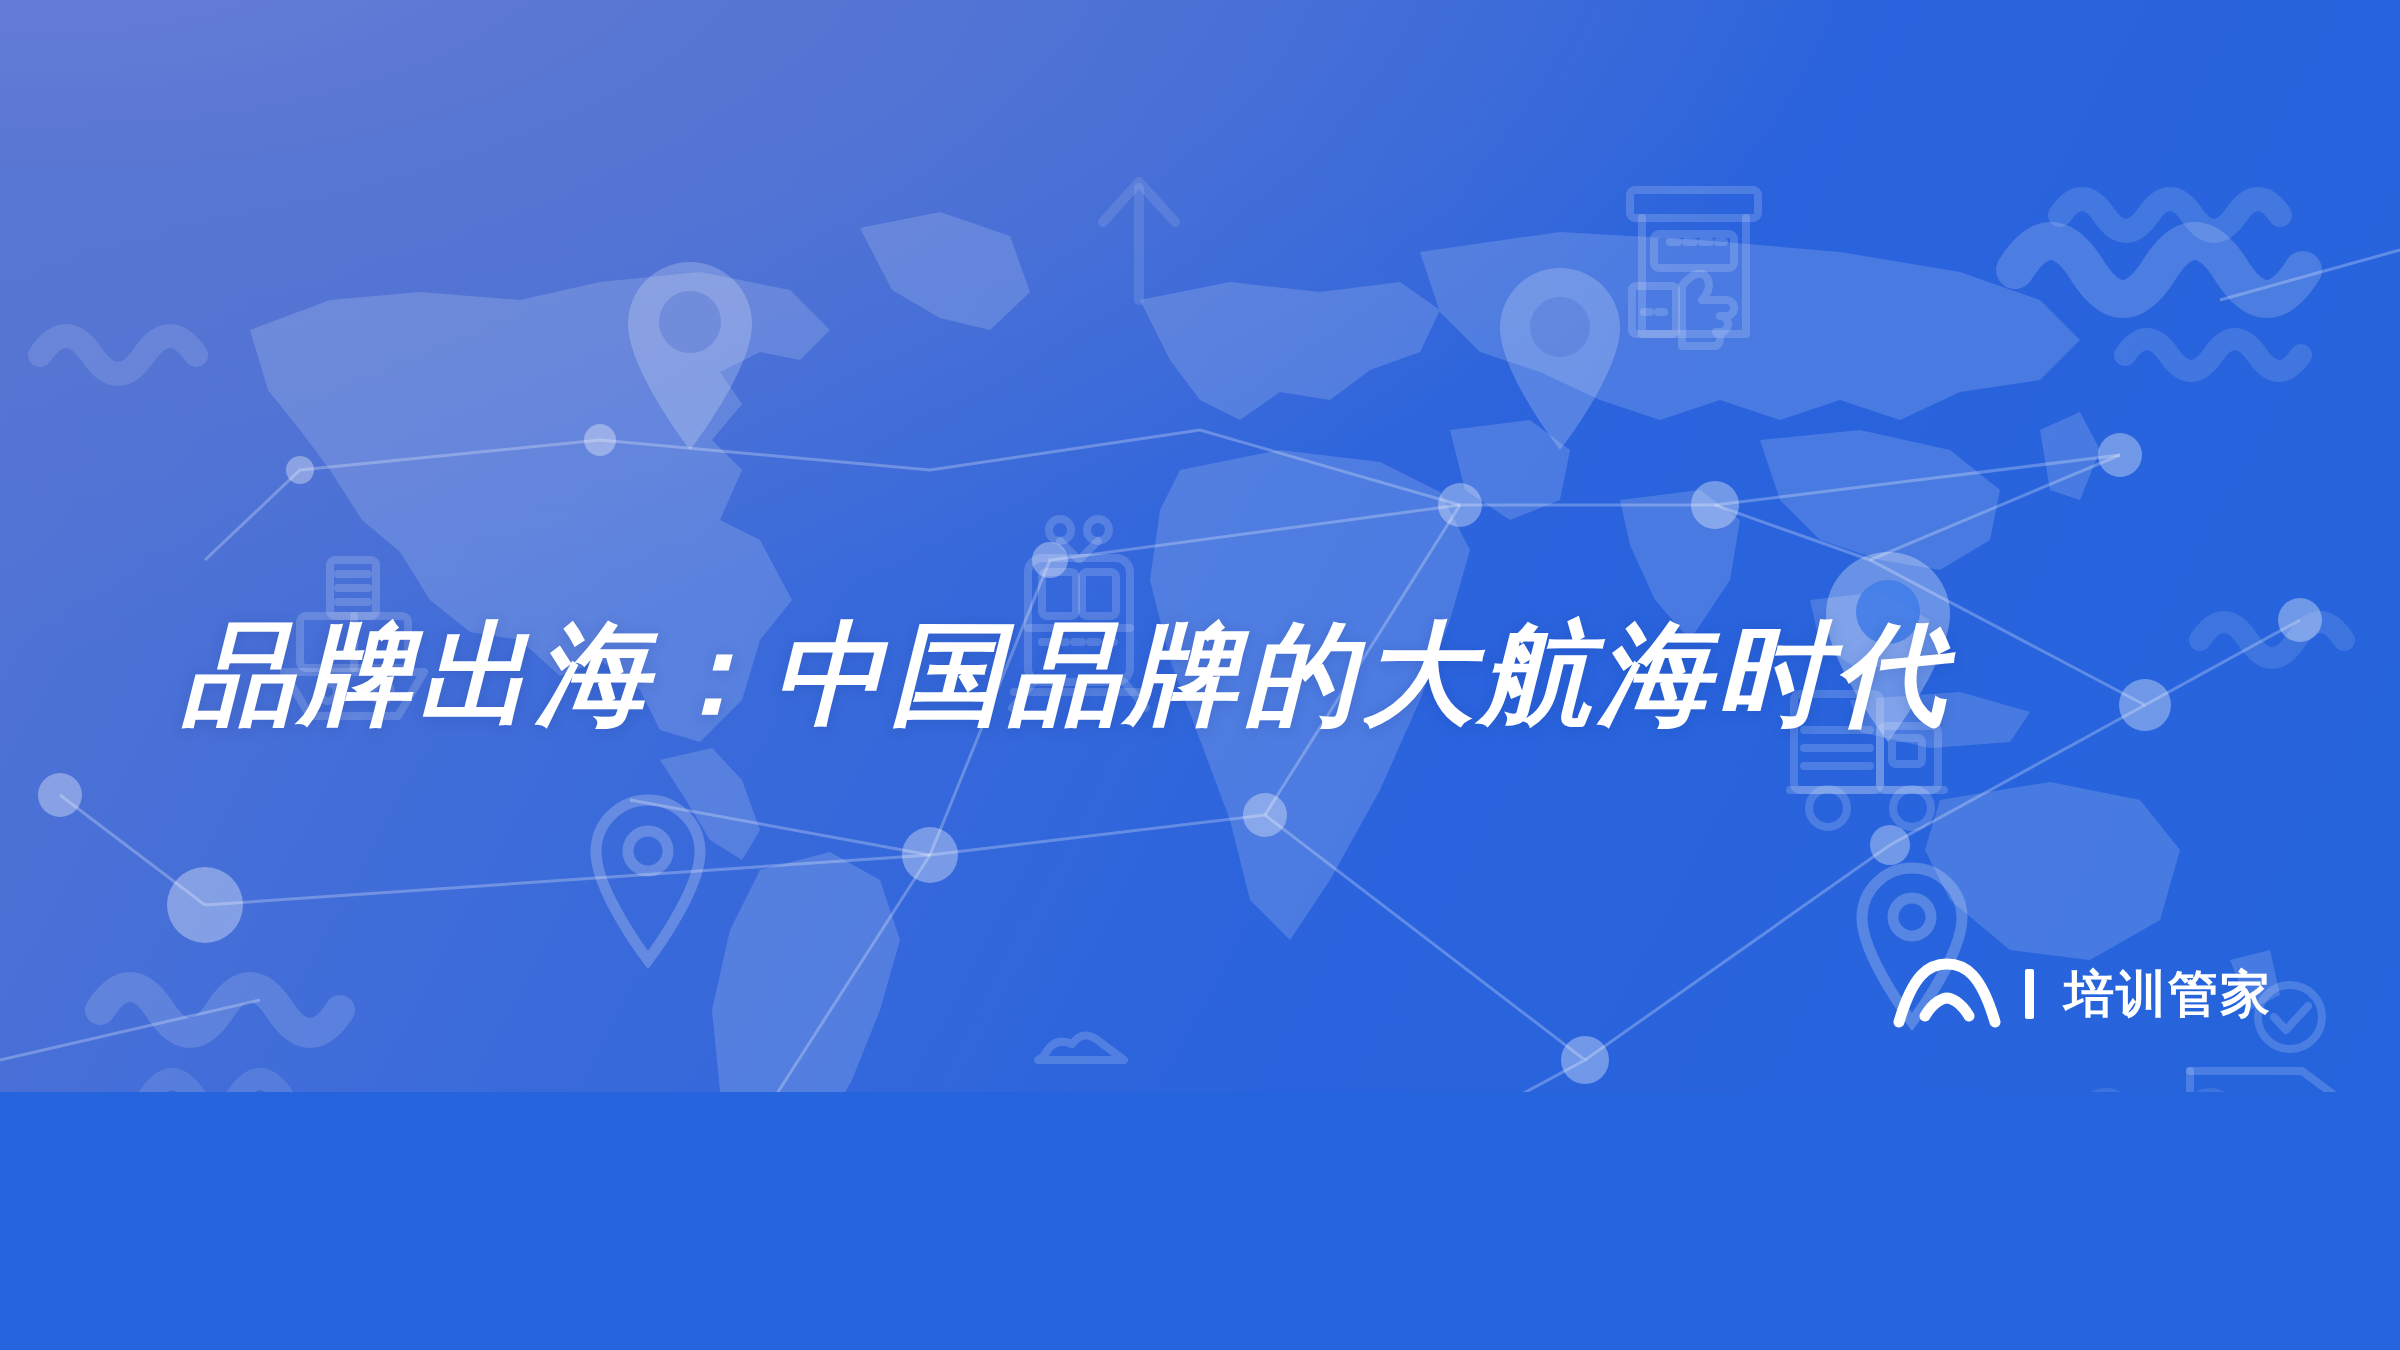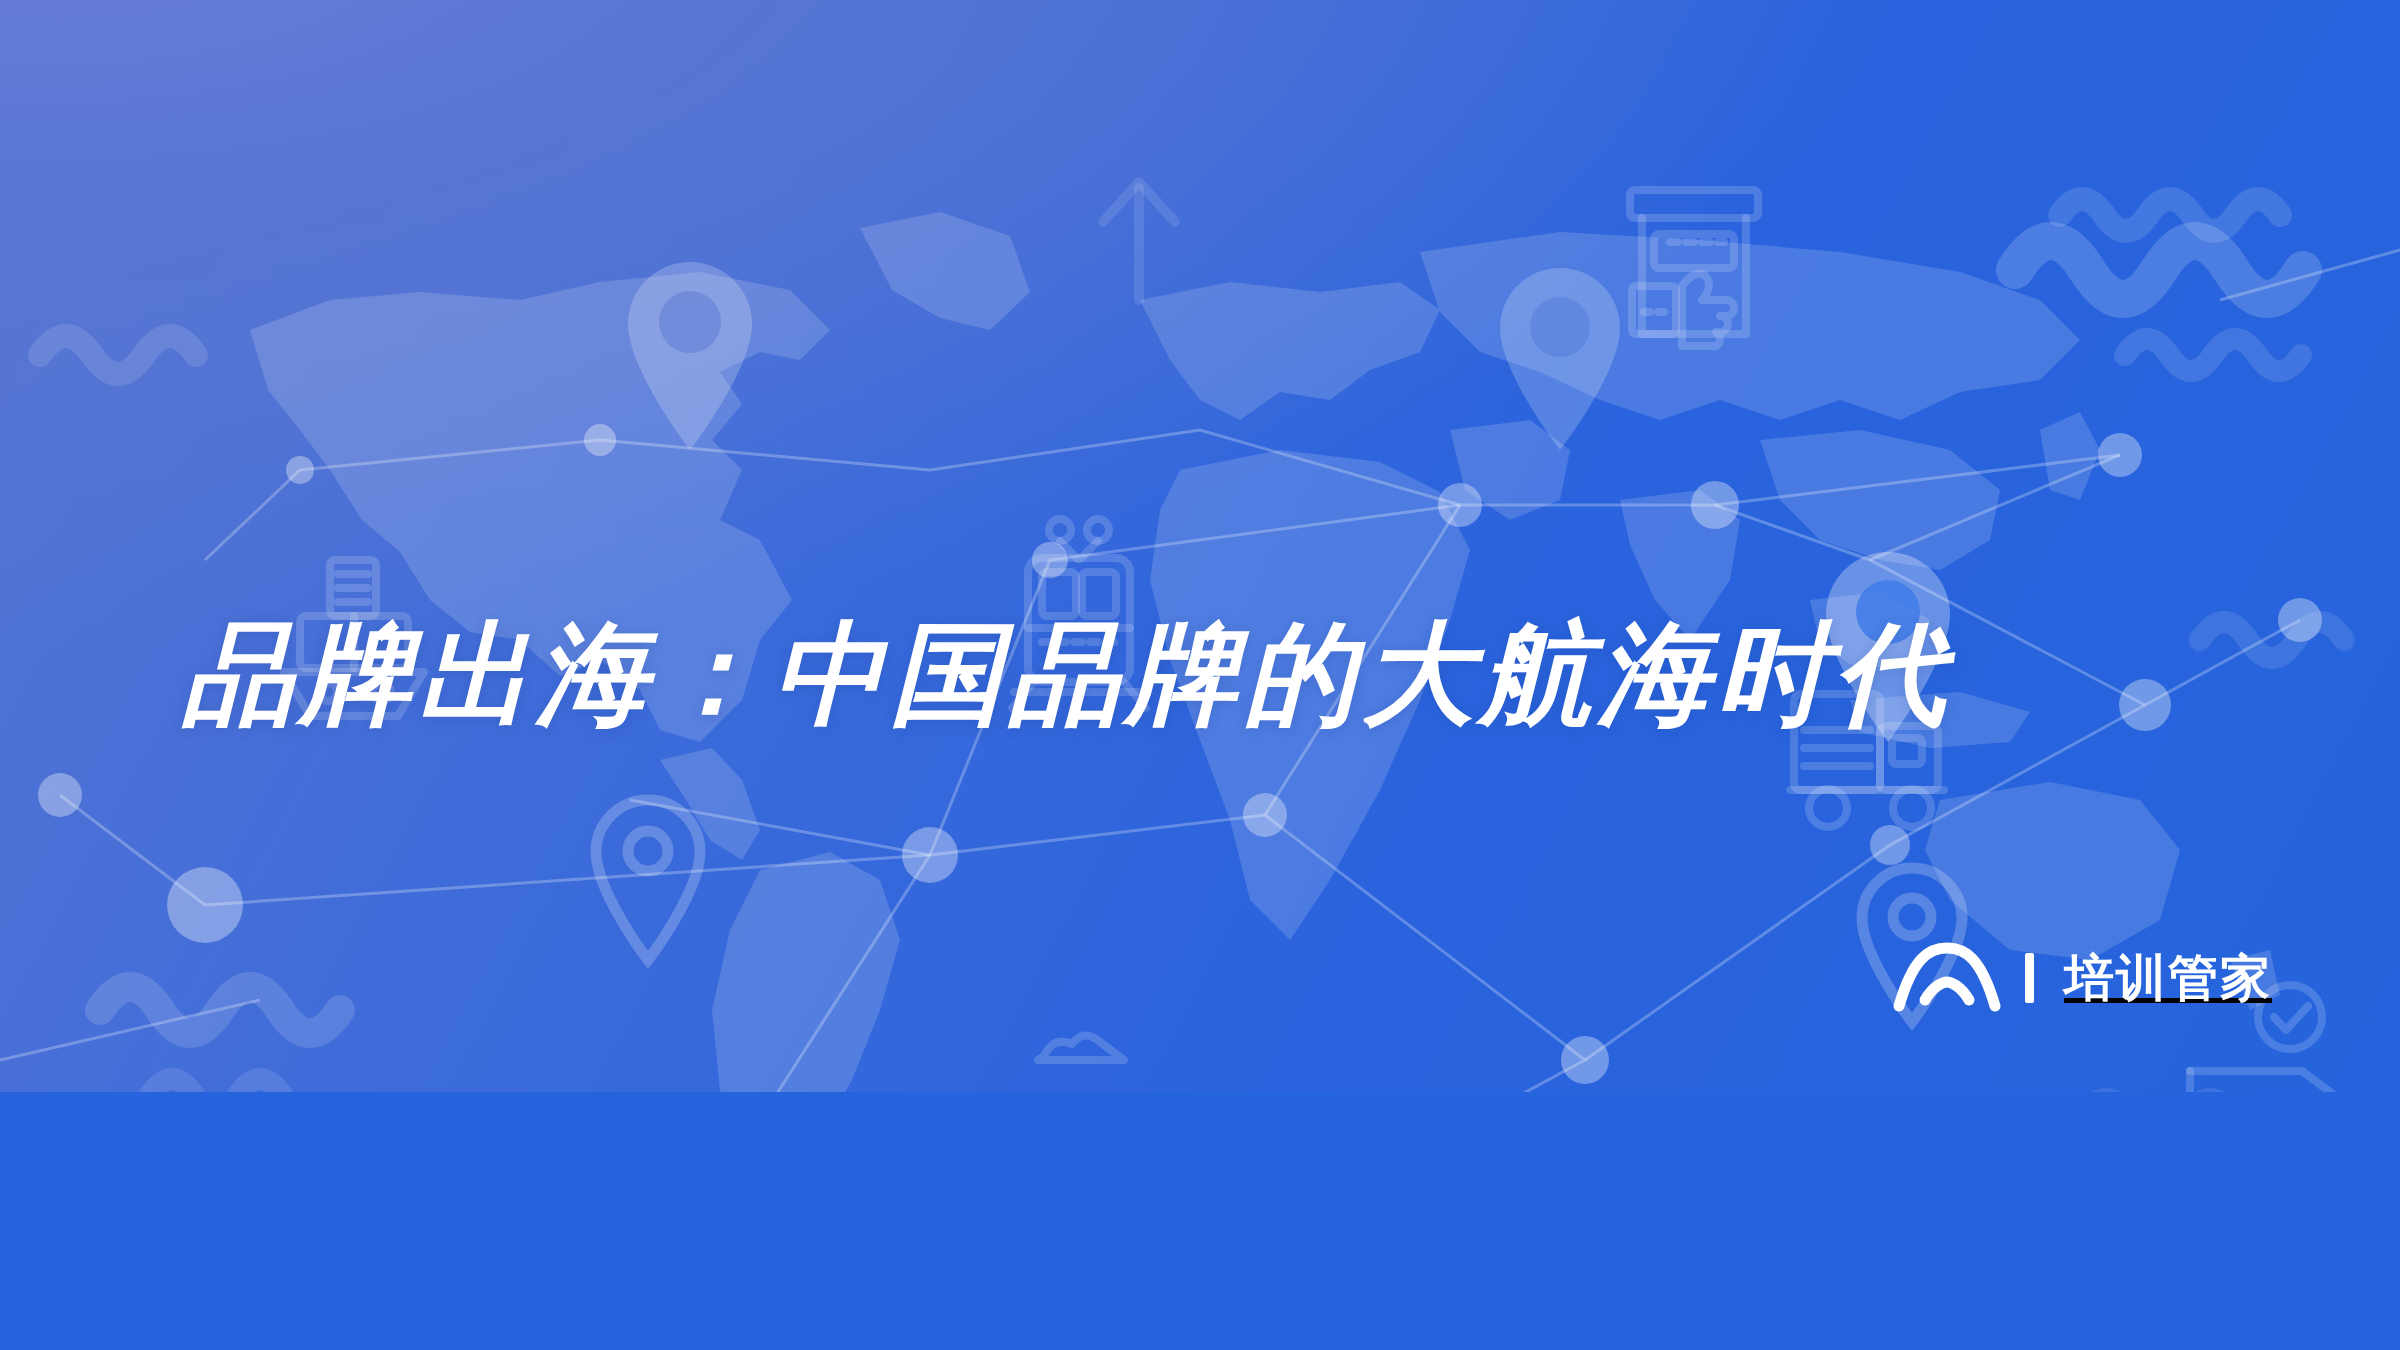--- a/index.html
+++ b/index.html
@@ -35,24 +35,23 @@
     font-weight:700;
     font-style:italic;
     letter-spacing:6px;
     white-space:nowrap;
     text-shadow:0 2px 14px rgba(20,48,120,.18);
     font-family:"Liberation Sans","DejaVu Sans",sans-serif;
   }
 
   
   #brand{
-    position:absolute;right:128px;bottom:76px;
+    position:absolute;right:128px;bottom:60px;
     display:flex;align-items:center;gap:12px;
     height:76px;
-    text-decoration:underline;
   }
   #brand-mark{display:block;}
   #brand-divider{
     width:9px;height:50px;background:#FFFFFF;border-radius:2px;
     margin-left:10px;margin-right:18px;
   }
   #brand-name{
     color:#FFFFFF;font-size:50px;font-weight:600;letter-spacing:2px;
     font-family:"Liberation Sans","DejaVu Sans",sans-serif;
     line-height:1;

